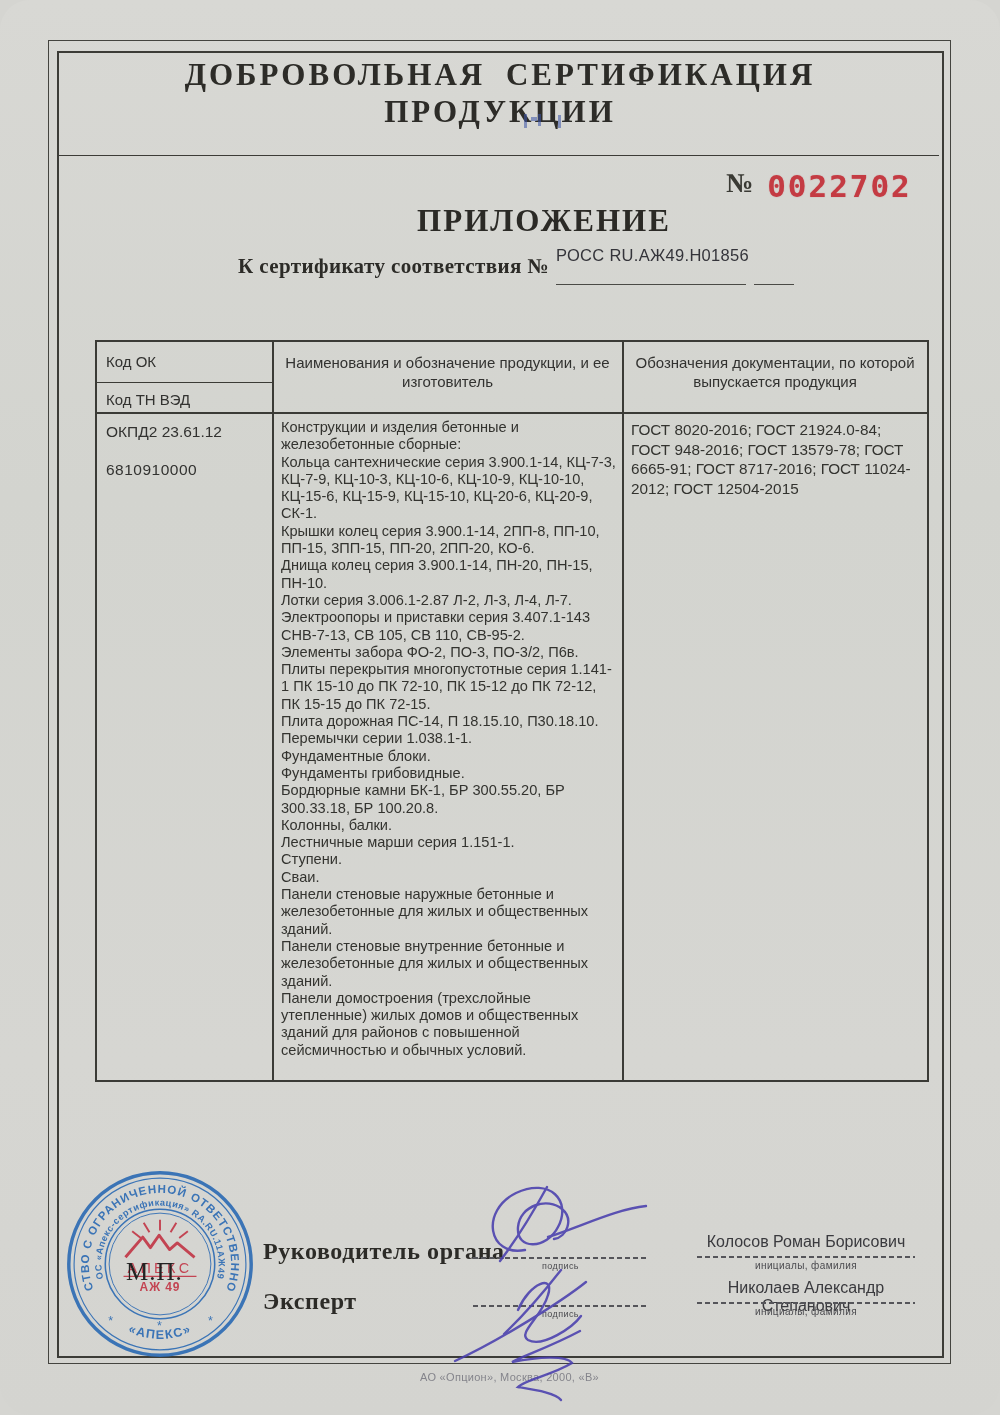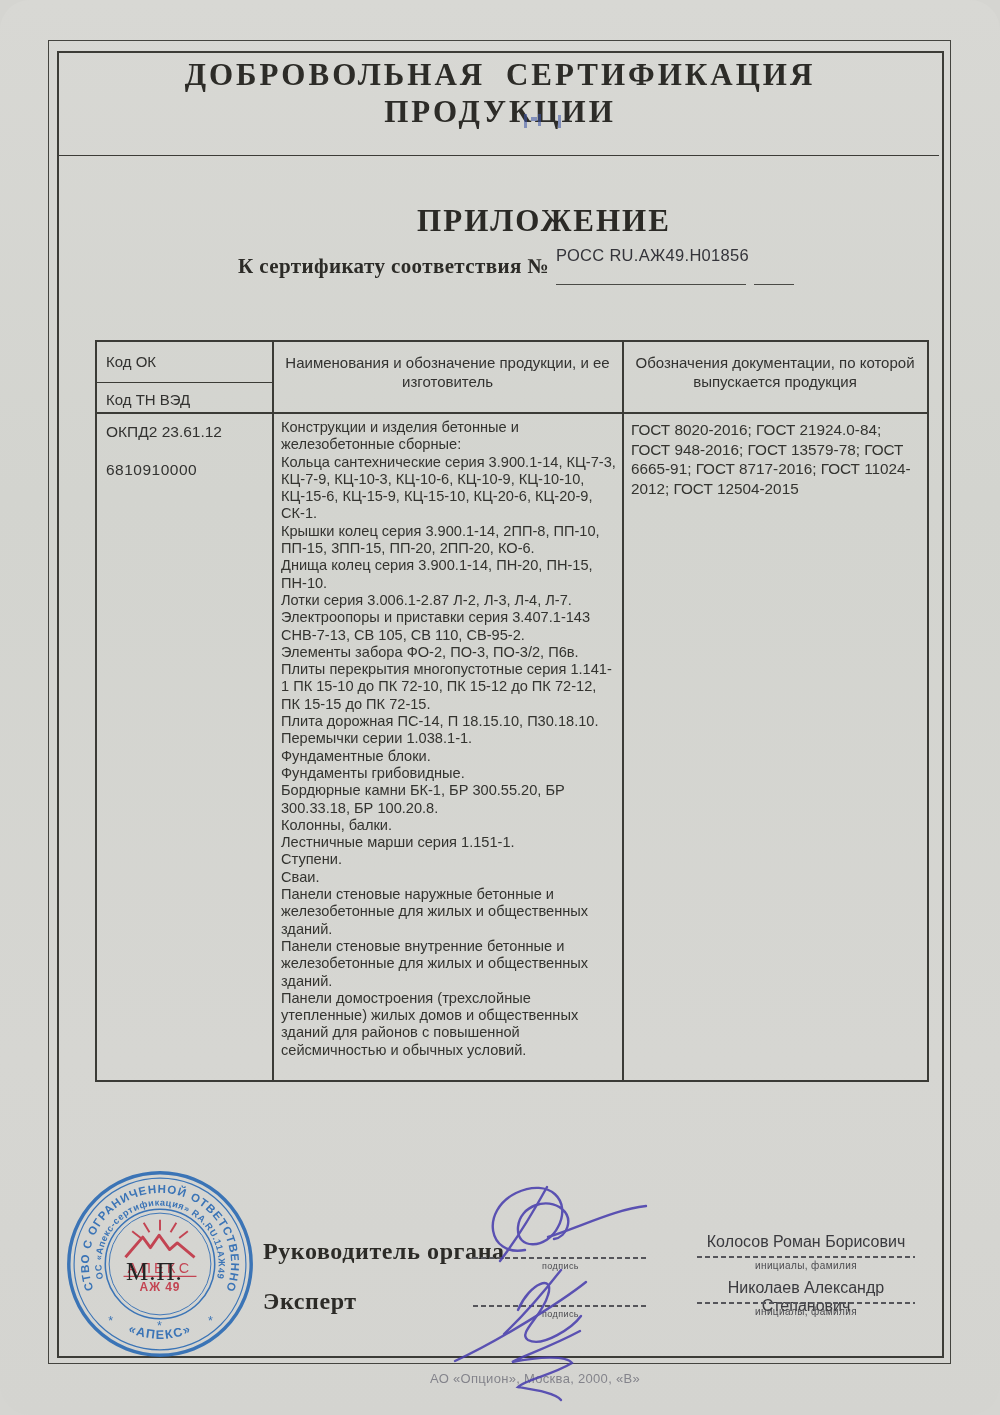--- a/index.html
+++ b/index.html
@@ -108,22 +108,22 @@
   .name1{left:686px;top:1233px;}
   .name2{left:686px;top:1279px;}
   .mp-label{
     position:absolute;left:126px;top:1258px;
     font-family:"Liberation Serif",serif;font-size:25px;color:#222;letter-spacing:1px;
     z-index:5;
   }
   .stamp-wrap{position:absolute;left:64px;top:1168px;width:192px;height:192px;opacity:.92;}
   .signatures{position:absolute;left:430px;top:1175px;width:240px;height:240px;z-index:6;}
   .fine-print{
-    position:absolute;left:420px;top:1371px;width:220px;text-align:right;
-    font-size:13px;color:#70707a;letter-spacing:.3px;opacity:.8;filter:blur(.3px);
+    position:absolute;left:420px;top:1371px;width:220px;text-align:left;
+    font-size:11px;color:#70707a;letter-spacing:.3px;opacity:.8;filter:blur(.3px);
   }
 </style>
 </head>
 <body>
 
 <div class="page">
 
   <div class="frame-outer"></div>
   <div class="frame-inner"></div>
 
@@ -131,20 +131,23 @@
 
   <div class="faint-mark">
       <i></i>
       <i></i>
       <i></i>
       <i></i>
     </div>
 
   <div class="header-rule"></div>
 
+  <div class="number-block">
+    <span class="number-sign">№</span><span class="number-digits">0022702</span>
+  </div>
 
   <div class="appendix-title">ПРИЛОЖЕНИЕ</div>
 
   <div class="subtitle-label">К сертификату соответствия №</div>
   <div class="cert-number">РОСС RU.АЖ49.Н01856</div>
   <div class="cert-line-a"></div>
   <div class="cert-line-b"></div>
 
   <div class="tbl">
     <div class="vline1"></div>

